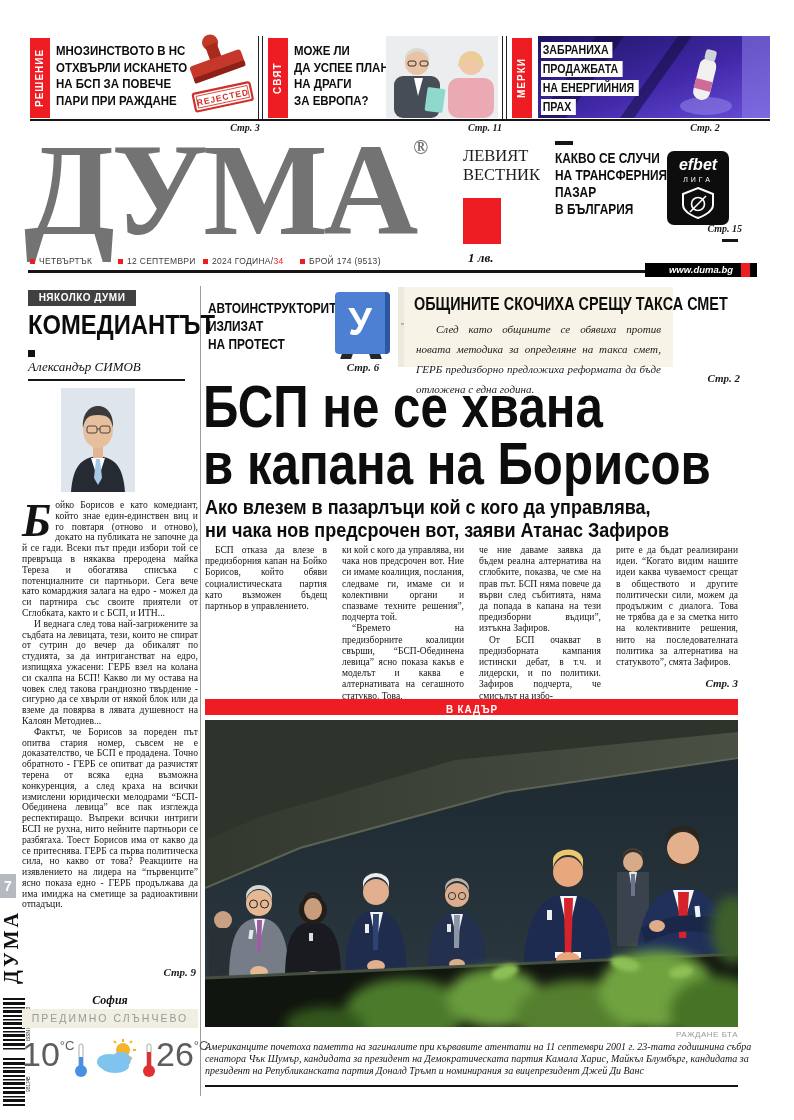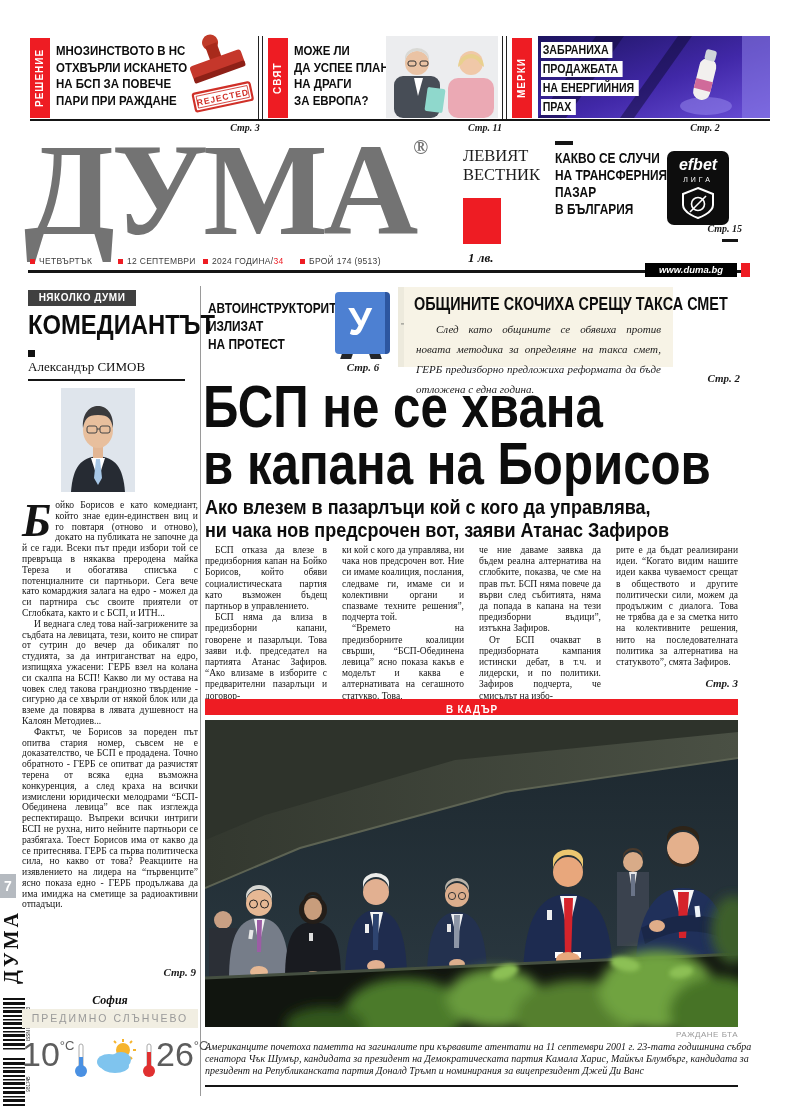--- a/index.html
+++ b/index.html
@@ -143,21 +143,21 @@
   </svg>
   <div class="abs pageref" style="left:698px;top:223px;width:44px;text-align:right;">Стр. 15</div>
   <div class="abs rule" style="left:722px;top:239px;width:16px;height:3px;"></div>
 
   <div class="abs dl-item" style="left:30px;top:256px;"><span class="rs"></span><span>ЧЕТВЪРТЪК</span></div>
   <div class="abs dl-item" style="left:118px;top:256px;"><span class="rs"></span><span>12 СЕПТЕМВРИ</span></div>
   <div class="abs dl-item" style="left:203px;top:256px;"><span class="rs"></span><span>2024 ГОДИНА/</span><span style="color:#ee1c23;">34</span></div>
   <div class="abs dl-item" style="left:300px;top:256px;"><span class="rs"></span><span>БРОЙ 174 (9513)</span></div>
   <div class="abs serif" style="left:468px;top:250px;font-size:13px;font-weight:bold;font-style:italic;">1 лв.</div>
   <div class="abs rule" style="left:28px;top:270px;width:722px;height:3px;"></div>
-  <div class="abs" style="left:645px;top:263px;width:92px;height:14px;background:#000;color:#fff;
+  <div class="abs" style="left:645px;top:263px;width:112px;height:14px;background:#000;color:#fff;
        font-weight:bold;font-style:italic;font-size:9.5px;line-height:14px;text-align:center;">www.duma.bg</div>
   <div class="abs" style="left:741px;top:263px;width:9px;height:14px;background:#ee1c23;"></div>
 
   <div class="abs" style="left:0;top:874px;width:16px;height:24px;background:#b5bac0;color:#fff;
        font-weight:bold;font-size:14px;line-height:24px;text-align:center;">7</div>
   <div class="abs spine" style="left:0;top:900px;width:22px;height:94px;line-height:22px;">ДУМА</div>
   <svg class="abs" style="left:3px;top:996px;" width="30" height="120" viewBox="0 0 30 120">
     <rect width="30" height="120" fill="#fff"></rect>
     <g fill="#111">
       <rect x="0" y="2" width="22" height="2"></rect>
@@ -191,21 +191,21 @@
   </svg>
 
   <div class="abs" style="left:200px;top:286px;width:1px;height:810px;background:#9a9a9a;"></div>
 
   <div class="abs" style="left:28px;top:290px;width:108px;height:16px;background:#404040;color:#fff;
        font-weight:bold;font-size:10px;line-height:16px;text-align:center;letter-spacing:0.5px;">НЯКОЛКО ДУМИ</div>
   <div class="abs" style="left:28px;top:309px;">
     <span class="cond" style="font-size:28px;line-height:32px;">КОМЕДИАНТЪТ</span>
   </div>
   <div class="abs" style="left:28px;top:350px;width:7px;height:7px;background:#111;"></div>
-  <div class="abs serif" style="left:28px;top:359px;font-size:13px;">Александър СИМОВ</div>
+  <div class="abs serif" style="left:28px;top:359px;font-style:italic;font-size:13px;">Александър СИМОВ</div>
   <div class="abs rule" style="left:28px;top:379px;width:157px;height:2px;"></div>
 
   <svg class="abs" style="left:61px;top:388px;" width="74" height="104" viewBox="0 0 74 104">
     <rect width="74" height="104" fill="#dfe5ec"></rect>
     <path d="M10,104 c2,-26 10,-34 27,-36 c17,2 25,10 27,36 z" fill="#262b33"></path>
     <polygon points="30,70 44,70 37,92" fill="#fff"></polygon>
     <polygon points="35,71 39,71 41,90 37,97 33,90" fill="#a8c8e8"></polygon>
     <rect x="32" y="58" width="10" height="12" fill="#e2b694"></rect>
     <ellipse cx="37" cy="42" rx="15" ry="18" fill="#e8bf9d"></ellipse>
     <path d="M22,40 c-1,-15 7,-22 15,-22 c8,0 16,7 15,22 c-2,-9 -4,-13 -15,-13 c-11,0 -13,4 -15,13 z" fill="#3a3a3c"></path>
@@ -280,21 +280,20 @@
     <span class="cond" style="transform:scaleX(0.82);font-size:60px;line-height:57px;">БСП не се хвана</span>
     <span class="cond" style="transform:scaleX(0.82);font-size:60px;line-height:57px;">в капана на Борисов</span>
   </div>
   <div class="abs" style="left:205px;top:496px;">
     <span class="cond" style="transform:scaleX(0.9);font-size:20px;line-height:23px;">Ако влезем в пазарлъци кой с кого да управлява,</span>
     <span class="cond" style="transform:scaleX(0.9);font-size:20px;line-height:23px;">ни чака нов предсрочен вот, заяви Атанас Зафиров</span>
   </div>
 
   <div class="abs leadcol" style="left:205px;top:545px;">
     <p class="ind">БСП отказа да влезе в предизборния капан на Бойко Борисов, който обяви социалистическата партия като възможен бъдещ партньор в управлението.</p>
-    <p class="ind">БСП няма да влиза в предизборни капани, говорене и пазарлъци. Това заяви и.ф. председател на партията Атанас Зафиров. “Ако влизаме в изборите с предварителни пазарлъци и договор-</p>
   </div>
   <div class="abs leadcol" style="left:342px;top:545px;">
     <p>ки кой с кого да управлява, ни чака нов предсрочен вот. Ние си имаме коалиция, послания, следваме ги, имаме си и колективни органи и спазваме техните решения”, подчерта той.</p>
     <p class="ind">“Времето на предизборните коалиции свърши, “БСП-Обединена левица” ясно показа какъв е моделът и каква е алтернативата на сегашното статукво. Това,</p>
   </div>
   <div class="abs leadcol" style="left:479px;top:545px;">
     <p>че ние даваме заявка да бъдем реална алтернатива на сглобките, показва, че сме на прав път. БСП няма повече да върви след събитията, няма да попада в капана на тези предизборни въдици”, изтъкна Зафиров.</p>
     <p class="ind">От БСП очакват в предизборната кампания истински дебат, в т.ч. и лидерски, и по политики. Зафиров подчерта, че смисълът на избо-</p>
   </div>
   <div class="abs leadcol" style="left:616px;top:545px;">

